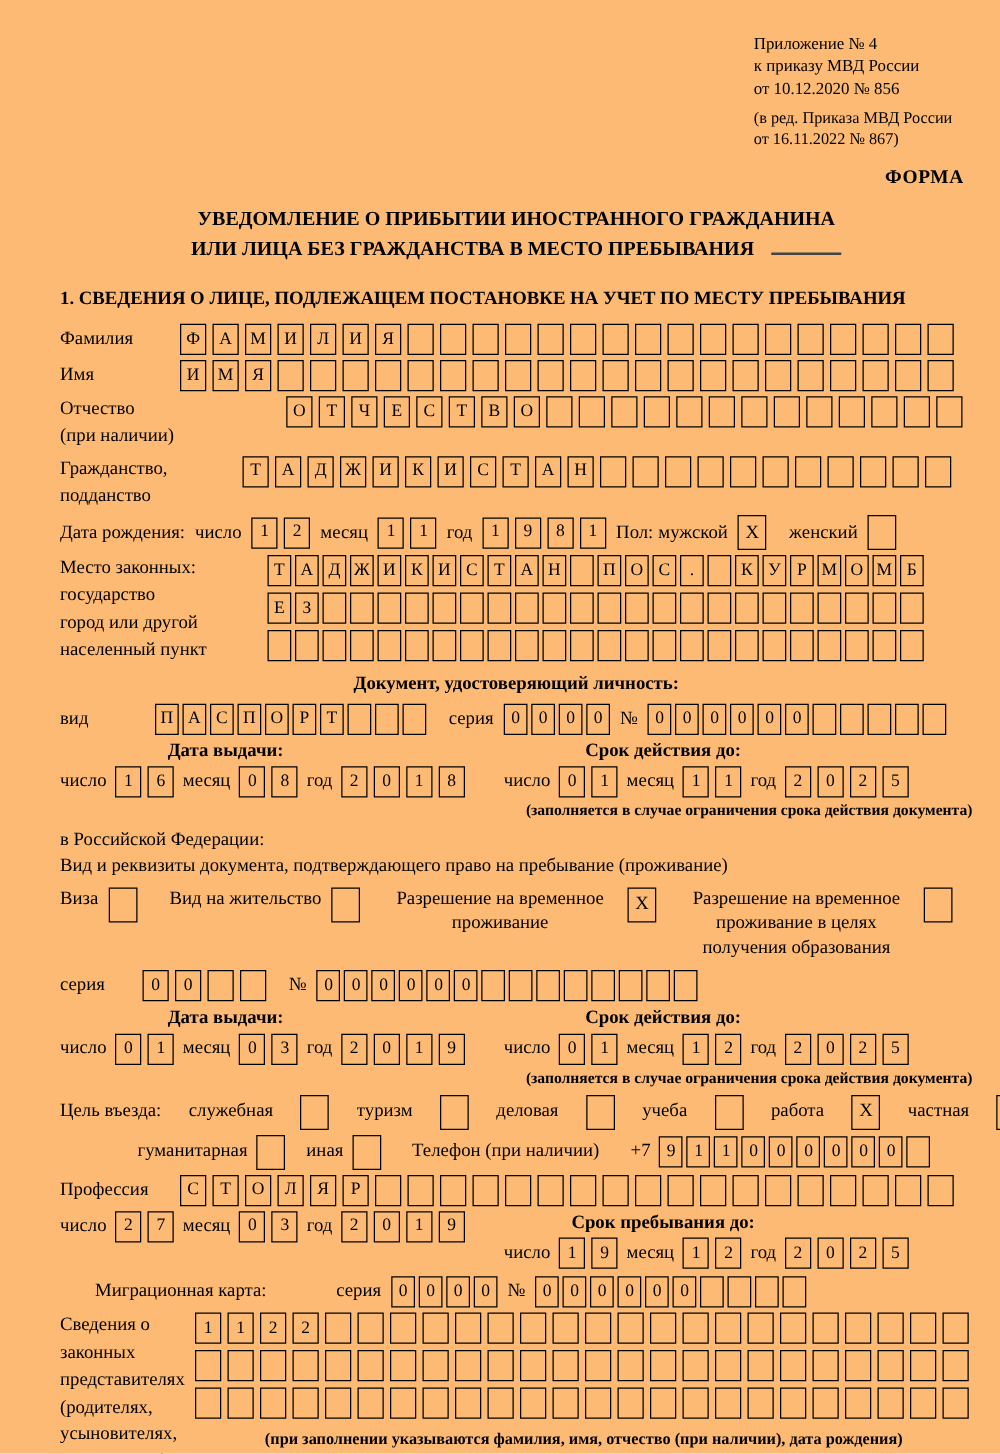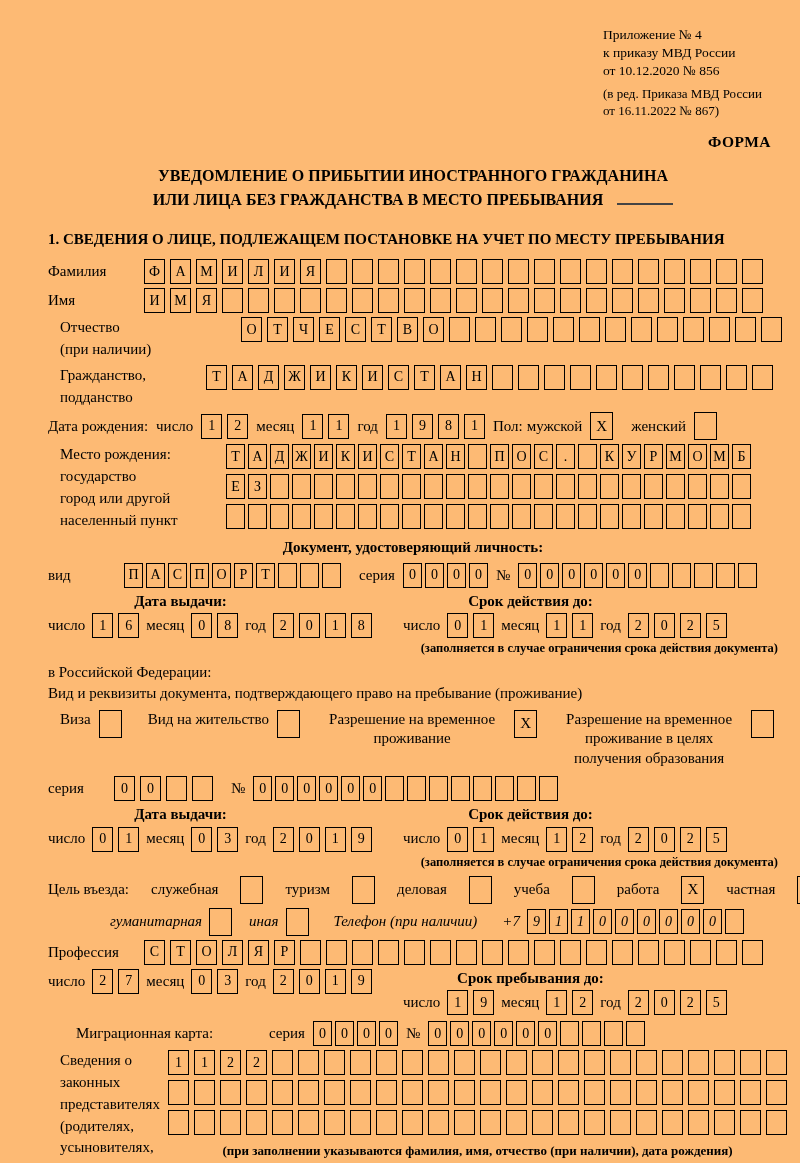--- a/index.html
+++ b/index.html
@@ -9,21 +9,21 @@
     font-family:"Liberation Serif","DejaVu Serif",serif;font-size:15px;line-height:1.3;
     overflow:hidden;
   }
   .hdr{margin-left:555px;font-size:13.5px;line-height:1.35;}
   .hdr .sub{margin-top:4px;font-size:13px;}
   .forma{margin-left:660px;margin-top:12px;font-weight:bold;font-size:15.5px;letter-spacing:.5px;}
   .title{margin-top:12px;text-align:center;font-weight:bold;font-size:16px;line-height:1.5;}
   .blank-line{display:inline-block;width:56px;border-bottom:2.2px solid #444;margin-left:14px;vertical-align:baseline;}
   .sec1{margin-top:18px;margin-bottom:10px;font-weight:bold;font-size:15px;}
   .row{display:flex;align-items:center;gap:8px;margin-bottom:4px;}
-  .row.top{align-items:flex-start;margin-left:12px;}
+  .row.top{align-items:flex-start;}
   .lbl{flex:none;}
   .lbl-block{flex:none;line-height:1.45;}
   .w92{width:88px;}  .w177{width:173px;} .w142{width:138px;} .w162{width:158px;} .w104{width:100px;}
   .cells{display:flex;gap:5px;flex:none;}
   .cell{
     flex:none;width:19px;height:23px;border:1.6px solid #000;box-sizing:content-box;
     display:flex;align-items:center;justify-content:center;font-size:14px;
   }
   .cells.tight{gap:3px;}
   .cells.tight .cell{width:17px;}
@@ -38,21 +38,21 @@
   .col-right{flex:1;}
   .date-head{font-weight:bold;text-align:center;margin-bottom:2px;}
   .col-left .date-head{margin-right:90px;}
   .col-right .date-head{margin-right:120px;}
   .date-line{display:flex;align-items:center;gap:7px;}
   .note{font-weight:bold;font-size:12.5px;text-align:right;margin:2px 0 6px;}
   .intro{margin:2px 0;}
   .opts{margin-top:6px;margin-bottom:8px;}
   .opt-label{flex:none;width:188px;text-align:center;line-height:1.3;}
   .ml18{margin-left:18px;} .ml10{margin-left:10px;}
-  .purpose2{margin-left:62px;font-style:italic;}
+  .purpose2{margin-left:62px;}
   .rep-note{font-weight:bold;font-size:13px;text-align:center;margin:8px 0 0 0;}
 </style>
 </head>
 <body>
 
 <div class="page">
 
   <div class="hdr">
     <div>Приложение № 4</div>
     <div>к приказу МВД России</div>
@@ -214,21 +214,21 @@
       </div>
     <span class="lbl">Пол:</span>
     <span class="lbl" style="margin-left:-4px;">мужской</span>
     <span class="chk">X</span>
     <span class="lbl ml10">женский</span>
     <span class="chk"></span>
   </div>
 
   <div class="row top">
     <div class="lbl-block w162">
-      <div>Место рождения:</div>
+      <div>Место законных:</div>
       <div>государство</div>
       <div>город или другой</div>
       <div>населенный пункт</div>
     </div>
     <div class="stack">
       <div class="cells tight">
           <span class="cell">Т</span>
           <span class="cell">А</span>
           <span class="cell">Д</span>
           <span class="cell">Ж</span>

